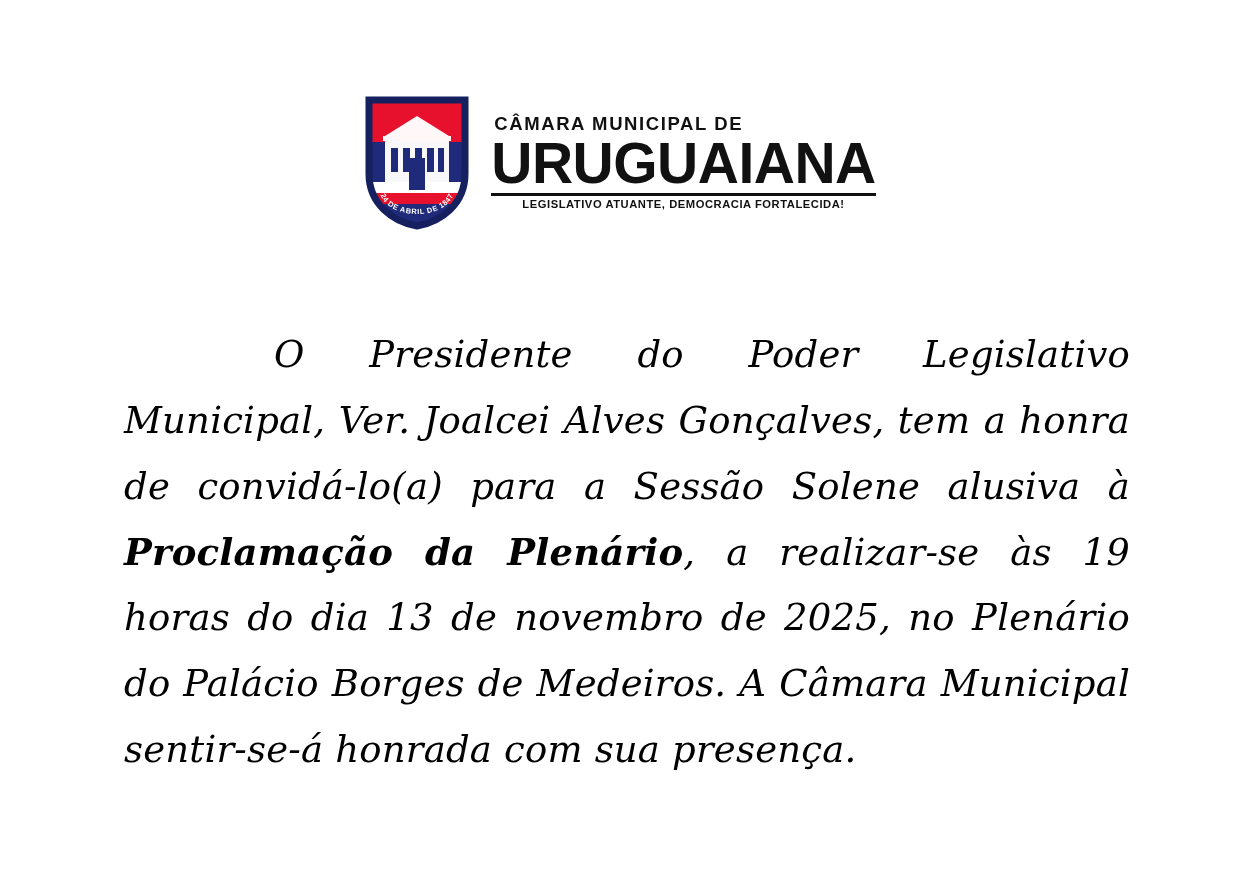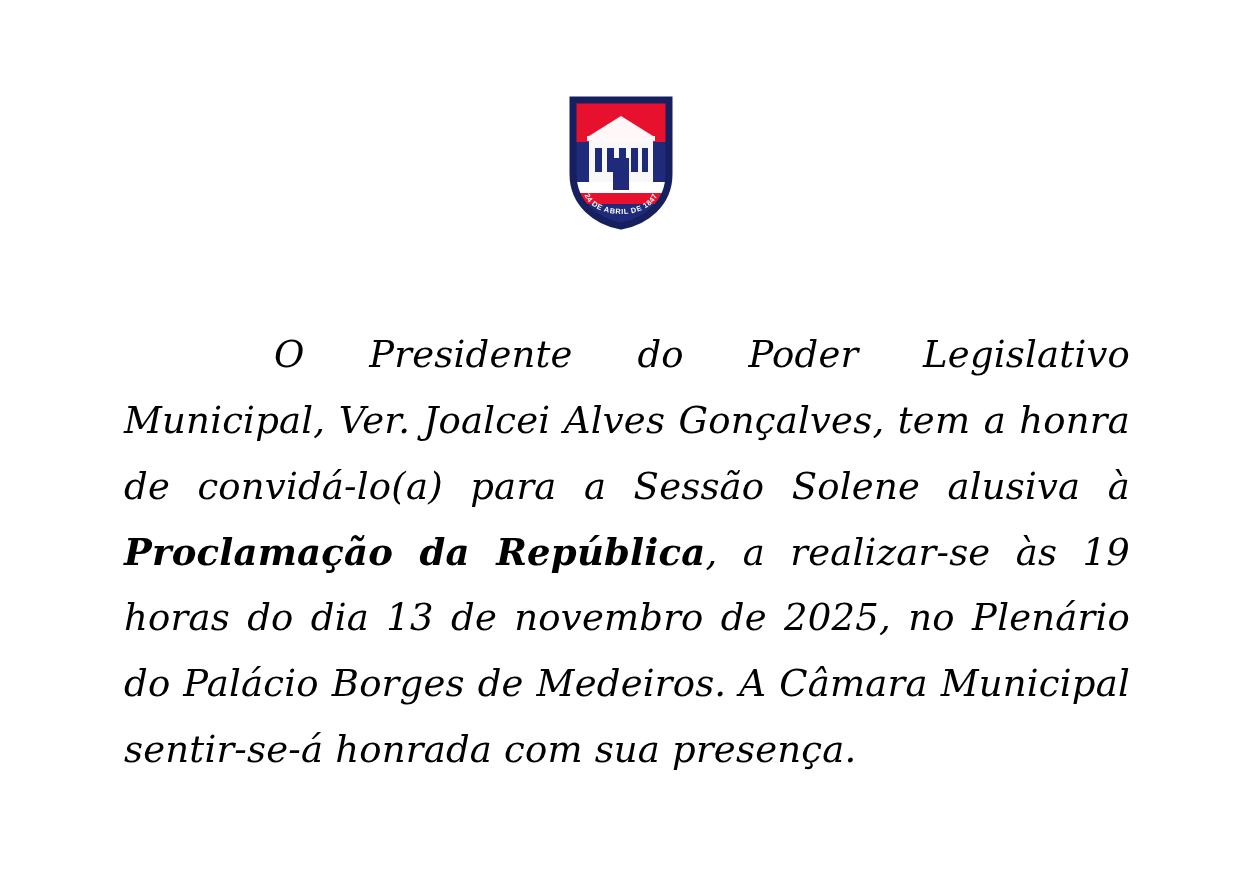--- a/index.html
+++ b/index.html
@@ -153,22 +153,28 @@
         </g>
 
         <path d="M4 4 H100 V78 C100 108, 76 126, 52 130 C28 126, 4 108, 4 78 Z" fill="none" stroke="#16205e" stroke-width="7"></path>
 
         <path id="mottoPath" d="M16 100 C26 124, 78 124, 88 100" fill="none"></path>
         <text font-family="Liberation Sans, sans-serif" font-size="7.4" font-weight="bold" fill="#ffffff" letter-spacing="0.6">
           <textPath href="#mottoPath" startOffset="50%" text-anchor="middle">24 DE ABRIL DE 1847</textPath>
         </text>
       </svg>
 
+      <div class="wordmark">
+        <div class="wordmark-top">CÂMARA MUNICIPAL DE</div>
+        <div class="wordmark-main">URUGUAIANA</div>
+        <div class="wordmark-rule"></div>
+        <div class="wordmark-tag">LEGISLATIVO ATUANTE, DEMOCRACIA FORTALECIDA!</div>
+      </div>
 
     </div>
   </div>
 
   <div class="invite-body">
-    <span class="indent"></span><span>O Presidente do Poder Legislativo Municipal, Ver. Joalcei Alves Gonçalves, tem a honra de convidá-lo(a) para a Sessão Solene alusiva à </span><span class="highlight">Proclamação da República</span><span>, a realizar-se às 19 horas do dia 13 de novembro de 2025, no Plenário do Palácio Borges de Medeiros. A Câmara</span>
+    <span class="indent"></span><span>O Presidente do Poder Legislativo Municipal, Ver. Joalcei Alves Gonçalves, tem a honra de convidá-lo(a) para a Sessão Solene alusiva à </span><span class="highlight">Proclamação da Plenário</span><span>, a realizar-se às 19 horas do dia 13 de novembro de 2025, no Plenário do Palácio Borges de Medeiros. A Câmara</span>
     <span class="last-line">Municipal sentir-se-á honrada com sua presença.</span>
   </div>
 
 </div>
 
 </body></html>

